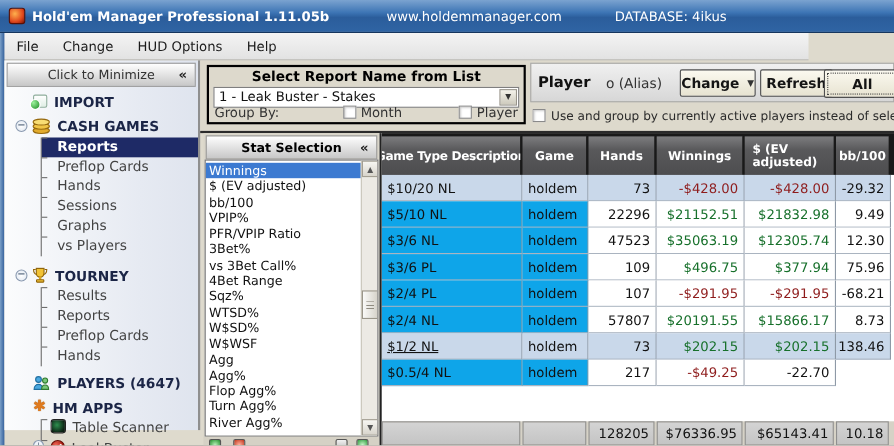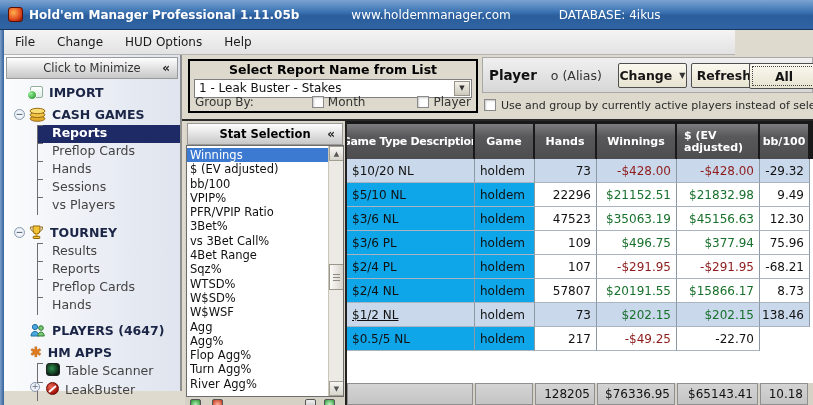--- a/index.html
+++ b/index.html
@@ -202,20 +202,23 @@
         <div class="leaf">
             <span class="lbl">Preflop Cards</span>
           </div>
         <div class="leaf">
             <span class="lbl">Hands</span>
           </div>
         <div class="leaf">
             <span class="lbl">Sessions</span>
           </div>
         <div class="leaf">
+            <span class="lbl">Graphs</span>
+          </div>
+        <div class="leaf">
             <span class="lbl">vs Players</span>
           </div>
       </div>
       <div class="gap6"></div>
       <div class="sec">
         <span class="twist">−</span>
         <span class="ico pad4">
           <svg width="15" height="15" viewBox="0 0 15 15">
               <path d="M4 1h7v4.5a3.5 3.5 0 0 1-7 0z" fill="#f2c335" stroke="#91660c"></path>
               <path d="M3.5 2H1.5c0 3 1.5 4.3 3 4.5M11.5 2h2c0 3-1.5 4.3-3 4.5" fill="none" stroke="#91660c"></path>
@@ -366,21 +369,21 @@
       <div class="td num">22296</div>
       <div class="td num pos">$21152.51</div>
       <div class="td num pos">$21832.98</div>
       <div class="td num">9.49</div>
     </div>
     <div class="t-row">
       <div class="td label">$3/6 NL</div>
       <div class="td label">holdem</div>
       <div class="td num">47523</div>
       <div class="td num pos">$35063.19</div>
-      <div class="td num pos">$45156.63</div>
+      <div class="td num pos">$12305.74</div>
       <div class="td num">12.30</div>
     </div>
     <div class="t-row">
       <div class="td label">$3/6 PL</div>
       <div class="td label">holdem</div>
       <div class="td num">109</div>
       <div class="td num pos">$496.75</div>
       <div class="td num pos">$377.94</div>
       <div class="td num">75.96</div>
     </div>
@@ -402,21 +405,21 @@
     </div>
     <div class="t-row hl">
       <div class="td label u">$1/2 NL</div>
       <div class="td label">holdem</div>
       <div class="td num">73</div>
       <div class="td num pos">$202.15</div>
       <div class="td num pos">$202.15</div>
       <div class="td num">138.46</div>
     </div>
     <div class="t-row">
-      <div class="td label">$0.5/5 NL</div>
+      <div class="td label">$0.5/4 NL</div>
       <div class="td label">holdem</div>
       <div class="td num">217</div>
       <div class="td num neg">-$49.25</div>
       <div class="td num">-22.70</div>
     </div>
 
     <div class="t-totals">
       <div class="tt"></div>
       <div class="tt"></div>
       <div class="tt">128205</div>

